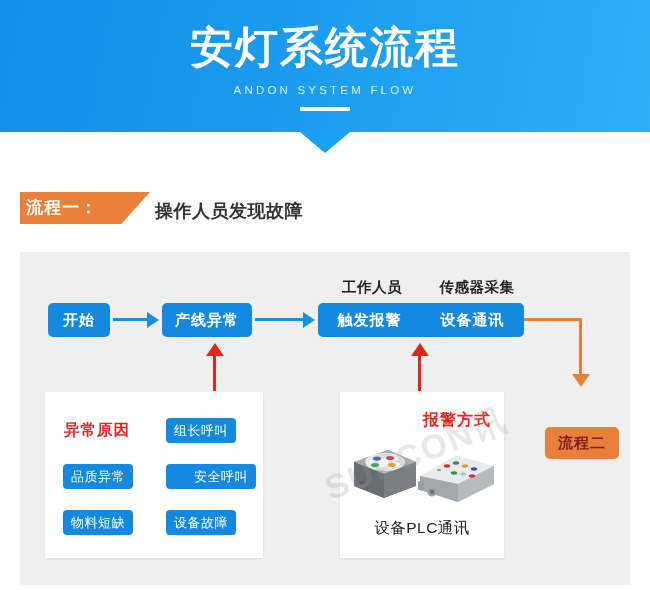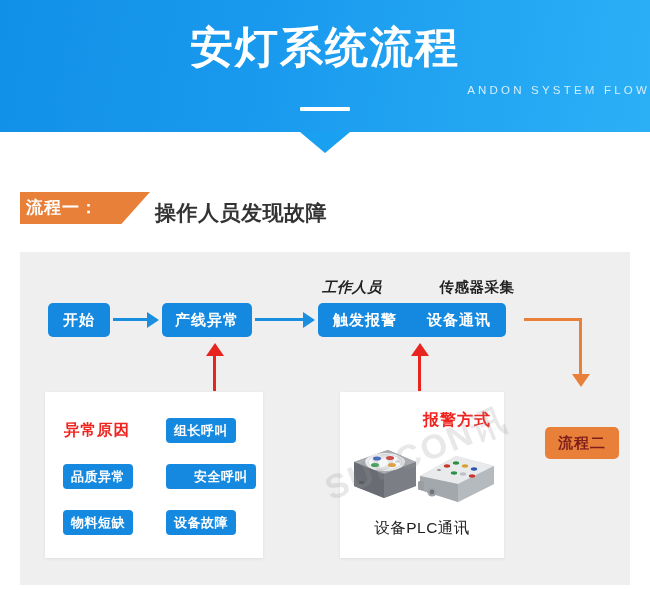--- a/index.html
+++ b/index.html
@@ -22,21 +22,21 @@
     text-align:center;
     color:#ffffff;
     font-size:43px;
     font-weight:bold;
     letter-spacing:2px;
     line-height:54px;
     white-space:nowrap;
   }
   .header-sub{
     position:absolute;left:0;top:84px;width:650px;
-    text-align:right;
+    text-align:center;
     color:#d6edfb;
     font-size:11.5px;
     letter-spacing:3.2px;
     font-weight:normal;
   }
   .header-rule{
     position:absolute;left:300px;top:107px;width:50px;height:4px;
     background:#ffffff;border-radius:1px;
   }
   .header-notch{
@@ -55,49 +55,49 @@
     -webkit-clip-path:polygon(0 0,100% 0,78% 100%,0 100%);
     clip-path:polygon(0 0,100% 0,78% 100%,0 100%);
   }
   .ribbon-label{
     position:absolute;left:26px;top:197px;
     color:#ffffff;font-size:17px;font-weight:bold;letter-spacing:1px;
     line-height:22px;
   }
   .ribbon-desc{
     position:absolute;left:155px;top:199px;
-    color:#333333;font-size:21px;font-weight:bold;letter-spacing:.5px;
+    color:#333333;font-size:18px;font-weight:bold;letter-spacing:.5px;
   }
 
   
   .panel{
     position:absolute;left:20px;top:252px;width:610px;height:333px;
     background:#efefef;
   }
 
   
   .bluebox{
     position:absolute;
     background:#1589e0;
     border-radius:5px;
     color:#ffffff;
     font-size:15px;font-weight:bold;letter-spacing:1px;
     display:flex;align-items:center;justify-content:center;
     box-sizing:border-box;
   }
   #box-start{left:48px;top:303px;width:62px;height:34px;}
   #box-line{left:162px;top:303px;width:90px;height:34px;}
-  #box-wide{left:318px;top:303px;width:188px;height:34px;justify-content:flex-start;}
+  #box-wide{left:318px;top:303px;width:206px;height:34px;justify-content:flex-start;}
   #box-wide .seg{width:103px;text-align:center;}
 
   .hlabel{
     position:absolute;color:#222222;font-size:14.5px;font-weight:bold;
     letter-spacing:.5px;white-space:nowrap;
   }
-  #lbl-staff{left:322px;top:278px;width:100px;font-style:italic;}
+  #lbl-staff{left:322px;top:278px;width:100px;text-align:center;}
   #lbl-sensor{left:425px;top:278px;width:104px;text-align:center;}
 
   
   .barrow{position:absolute;height:18px;}
   .barrow .shaft{
     position:absolute;left:0;top:7px;height:3px;background:#1a8fe0;
   }
   .barrow .head{
     position:absolute;top:1px;width:0;height:0;
     border-top:8px solid transparent;border-bottom:8px solid transparent;
@@ -156,21 +156,21 @@
 
   .card-title{
     position:absolute;color:#f0241f;font-size:15.5px;font-weight:bold;
     letter-spacing:1px;white-space:nowrap;
   }
   #title-reason{left:64px;top:420px;}
   #title-alarm{left:379px;top:410px;font-size:16px;margin-left:44px;}
 
   .tag{
     position:absolute;background:#1589e0;border-radius:4px;color:#ffffff;
-    font-size:13px;font-weight:bold;letter-spacing:.5px;
+    font-size:13px;font-weight:normal;letter-spacing:.5px;
     display:flex;align-items:center;justify-content:center;
     width:70px;height:25px;
   }
   #tag-0{left:166px;top:418px;}
   #tag-1{left:63px;top:464px;}
   #tag-2{left:166px;top:464px;padding-left:20px;}
   #tag-3{left:63px;top:510px;}
   #tag-4{left:166px;top:510px;}
 
   .plc-caption{

